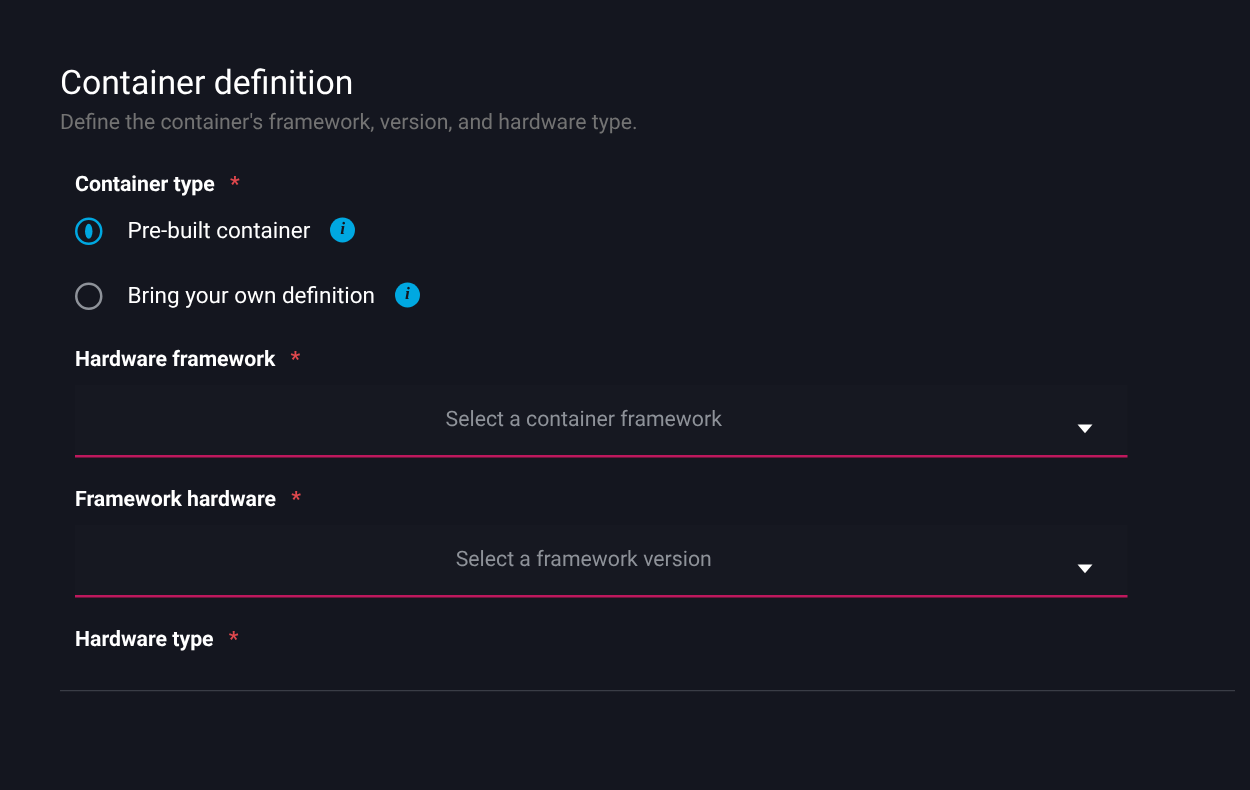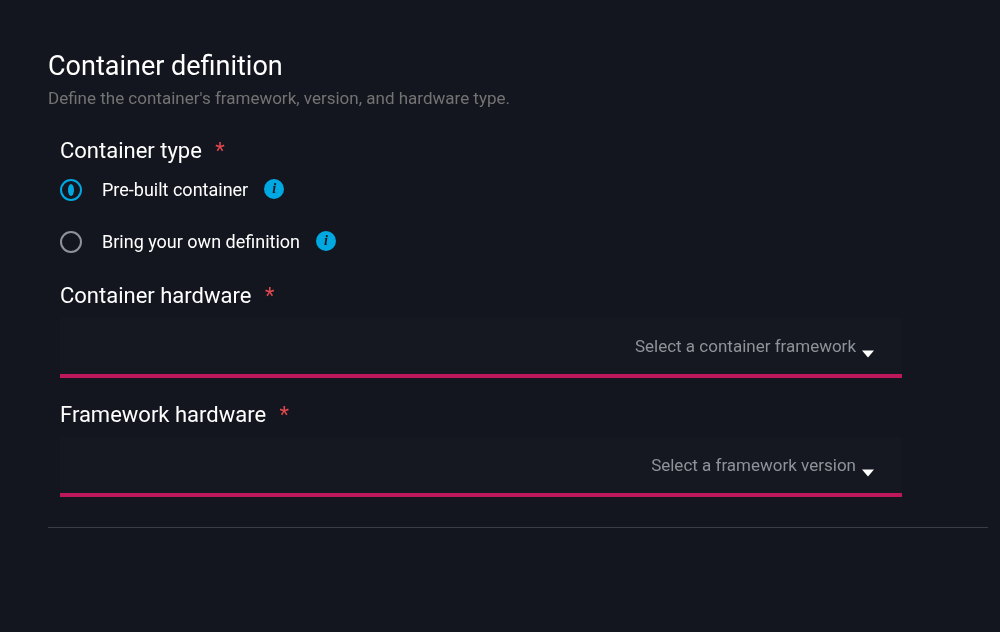--- a/index.html
+++ b/index.html
@@ -23,22 +23,22 @@
     }
     .section-description {
       font-size: 17px;
       color: #737373;
       margin-bottom: 30px;
     }
     .field-group {
       margin-bottom: 24px;
     }
     .field-label {
-      font-size: 22px;
-      font-weight: 400;
+      font-size: 17px;
+      font-weight: 700;
       color: #ffffff;
       margin-bottom: 10px;
       display: block;
     }
     .required-asterisk {
       color: #e0484d;
       margin-left: 2px;
     }
     .radio-option {
       display: flex;
@@ -91,28 +91,28 @@
       cursor: pointer;
     }
     .select-wrapper {
       position: relative;
       width: 842px;
     }
     .select-box {
       width: 100%;
       background-color: #161821;
       border: none;
-      border-bottom: 4px solid #be185d;
+      border-bottom: 2px solid #be185d;
       padding: 12px 40px 12px 12px;
       font-size: 17px;
       color: #8e9299;
       cursor: pointer;
       display: flex;
       align-items: center;
-      justify-content: flex-end;
+      justify-content: center;
     }
     .select-arrow {
       position: absolute;
       right: 16px;
       top: 50%;
       transform: translateY(-50%);
       width: 0;
       height: 0;
       border-left: 6px solid transparent;
       border-right: 6px solid transparent;
@@ -151,21 +151,21 @@
     <div class="radio-circle">
       
     </div>
     <span class="radio-label">Bring your own definition</span>
     <span class="info-icon"></span>
   </div>
 </div>
 
 <div class="field-group">
   <div class="field-label">
-    <span>Container hardware</span>
+    <span>Hardware framework</span>
     <span class="required-asterisk">*</span>
   </div>
   <div class="select-wrapper">
     <div class="select-box">
       <span>Select a container framework</span>
     </div>
     <div class="select-arrow"></div>
   </div>
 </div>
 
@@ -176,15 +176,19 @@
   </div>
   <div class="select-wrapper">
     <div class="select-box">
       <span>Select a framework version</span>
     </div>
     <div class="select-arrow"></div>
   </div>
 </div>
 
 <div class="field-group">
+  <div class="field-label">
+    <span>Hardware type</span>
+    <span class="required-asterisk">*</span>
+  </div>
 </div>
 
 <hr class="divider">
 
 </body></html>

